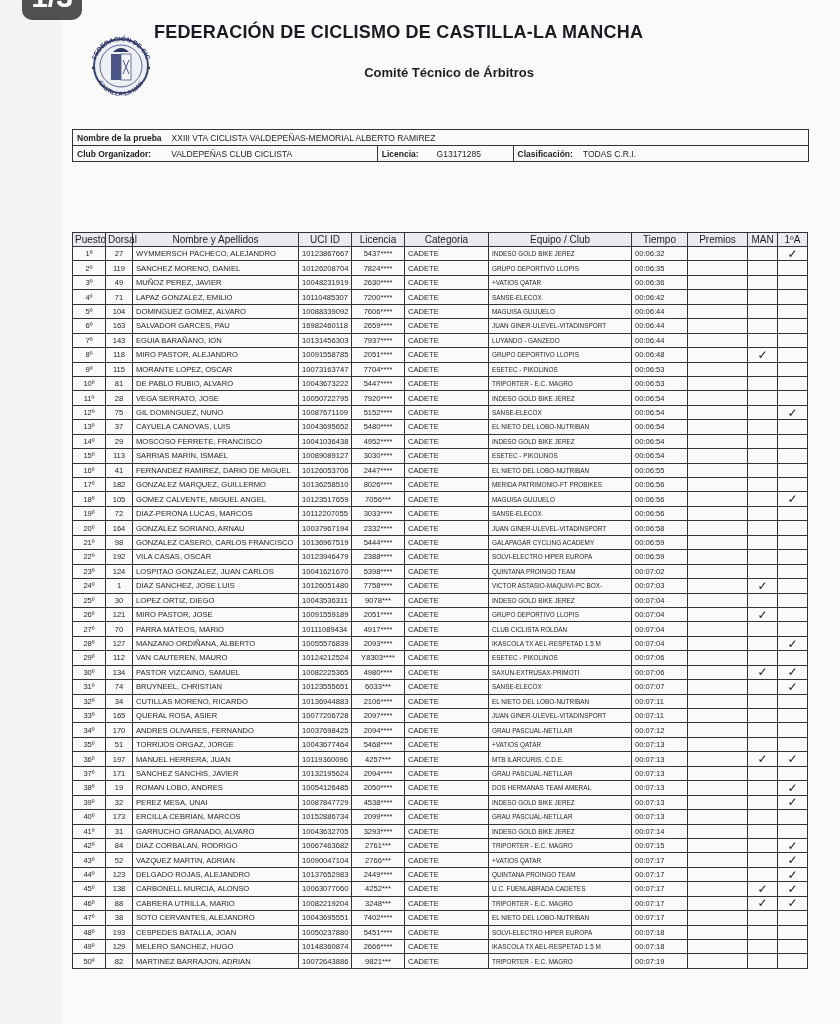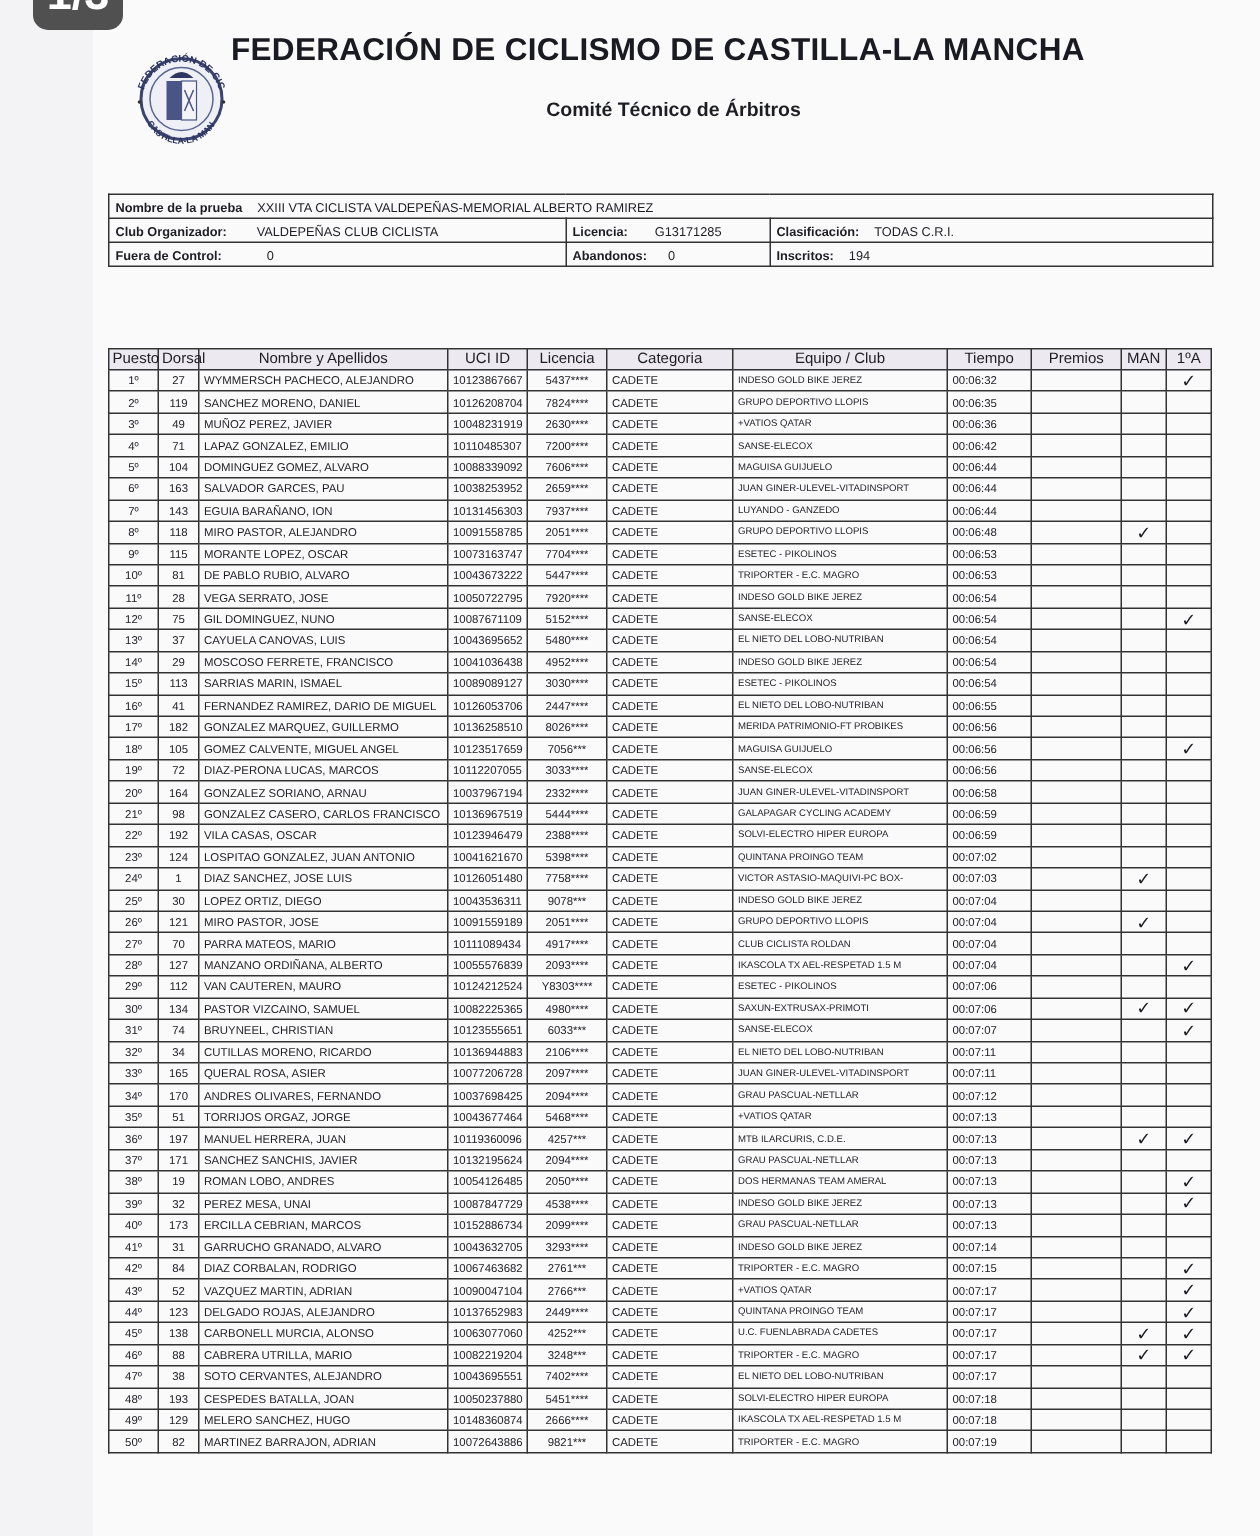--- a/index.html
+++ b/index.html
@@ -3,21 +3,21 @@
 <meta charset="utf-8">
 <style>
   html, body { margin:0; padding:0; }
   body { width:840px; height:1024px; background:#f3f2f4; position:relative; overflow:hidden;
          font-family:"Liberation Sans", sans-serif; color:#1d1d24; }
   .page { position:absolute; left:62px; top:0; width:778px; height:1024px; background:#fbfafb; }
   .page-badge { position:absolute; left:22px; top:-20px; width:60px; height:38px; background:#505050;
                 border-radius:0 0 10px 10px; color:#fff; font-size:30px; font-weight:bold; text-align:center;
                 line-height:30px; padding-top:2px; }
   .logo { position:absolute; left:84px; top:20px; width:74px; height:90px; }
-  .title { position:absolute; left:154px; top:22px; font-size:21px; font-weight:bold; letter-spacing:0.2px; color:#1a1a22; white-space:nowrap; }
+  .title { position:absolute; left:154px; top:22px; font-size:18px; font-weight:bold; letter-spacing:0.2px; color:#1a1a22; white-space:nowrap; }
   .subtitle { position:absolute; left:0; width:828px; top:65px; text-align:center; font-size:13px; font-weight:bold; padding-left:30px; box-sizing:border-box; }
   .subtitle span { display:inline-block; margin-left:40px; }
 
   table { border-collapse:collapse; position:absolute; }
   .info { left:72px; top:129px; width:737px; font-size:8.5px; }
   .info td { border:1px solid #333; height:15px; padding:0 4px; white-space:nowrap; overflow:hidden;margin-left:32px; }
   .info .lbl { font-weight:bold; }
   .info .val { margin-left:10px; }
 
   .results { left:72px; top:232px; width:735px; font-size:7.6px; table-layout:fixed; }
@@ -60,25 +60,20 @@
       <col style="width:296px">
     </colgroup>
   <tbody>
       <tr>
     <td colspan="3"><span class="lbl">Nombre de la prueba</span><span class="val">XXIII VTA CICLISTA VALDEPEÑAS-MEMORIAL ALBERTO RAMIREZ</span></td>
   </tr>
   <tr>
     <td><span class="lbl">Club Organizador:</span><span class="val" style="margin-left:20px">VALDEPEÑAS  CLUB CICLISTA</span></td>
     <td><span class="lbl">Licencia:</span><span class="val" style="margin-left:18px">G13171285</span></td>
     <td><span class="lbl">Clasificación:</span><span class="val">TODAS C.R.I.</span></td>
-  </tr>
-  <tr>
-    <td><span class="lbl">Fuera de Control:</span><span class="val" style="margin-left:30px">0</span></td>
-    <td><span class="lbl">Abandonos:</span><span class="val" style="margin-left:14px">0</span></td>
-    <td><span class="lbl">Inscritos:</span><span class="val">194</span></td>
   </tr>
 </tbody>
   </table>
 
 <table class="results">
   <colgroup>
     <col style="width:33px">
       <col style="width:27px">
       <col style="width:166px">
       <col style="width:53px">
@@ -168,21 +163,21 @@
         <td class="team">MAGUISA GUIJUELO</td>
         <td>00:06:44</td>
         <td></td>
         <td class="check"></td>
         <td class="check"></td>
       </tr>
       <tr>
         <td class="c">6º</td>
         <td class="c">163</td>
         <td>SALVADOR GARCES, PAU</td>
-        <td>10038253952</td>
+        <td>16982460118</td>
         <td class="c">2659****</td>
         <td>CADETE</td>
         <td class="team">JUAN GINER-ULEVEL-VITADINSPORT</td>
         <td>00:06:44</td>
         <td></td>
         <td class="check"></td>
         <td class="check"></td>
       </tr>
       <tr>
         <td class="c">7º</td>
@@ -388,21 +383,21 @@
         <td>CADETE</td>
         <td class="team">SOLVI-ELECTRO HIPER EUROPA</td>
         <td>00:06:59</td>
         <td></td>
         <td class="check"></td>
         <td class="check"></td>
       </tr>
       <tr>
         <td class="c">23º</td>
         <td class="c">124</td>
-        <td>LOSPITAO GONZALEZ, JUAN ANTONIO</td>
+        <td>LOSPITAO GONZALEZ, JUAN CARLOS</td>
         <td>10041621670</td>
         <td class="c">5398****</td>
         <td>CADETE</td>
         <td class="team">QUINTANA PROINGO TEAM</td>
         <td>00:07:02</td>
         <td></td>
         <td class="check"></td>
         <td class="check"></td>
       </tr>
       <tr>

